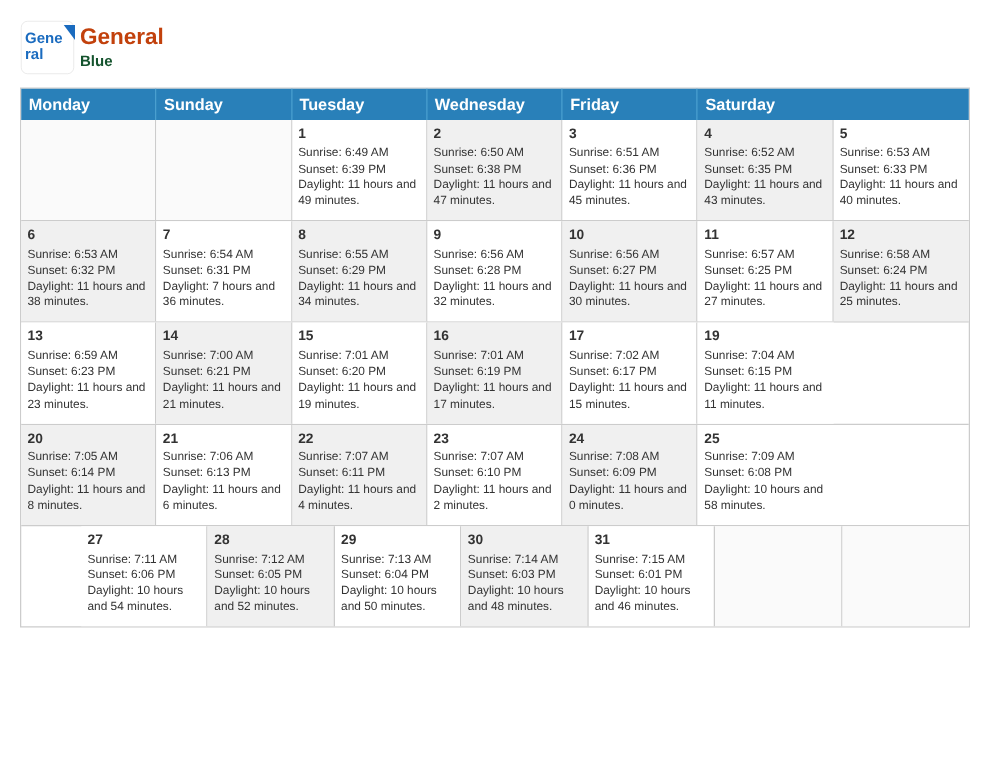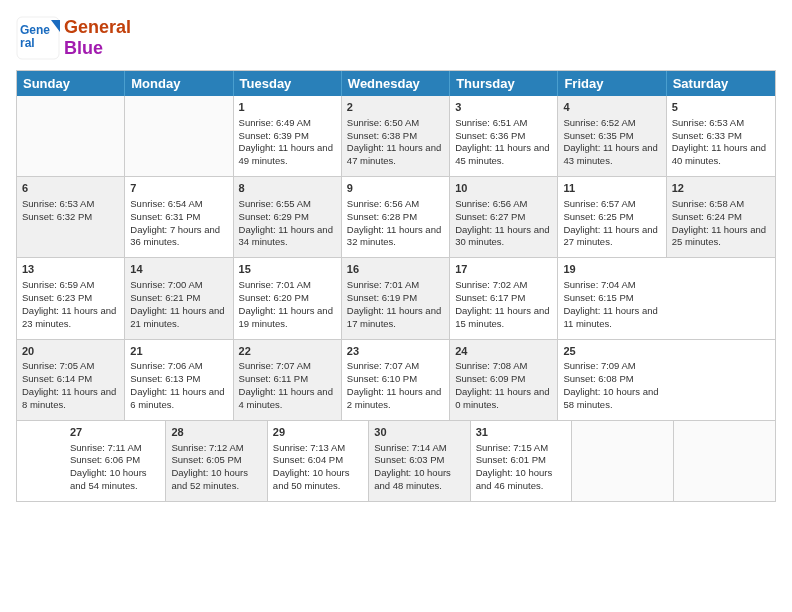--- a/index.html
+++ b/index.html
@@ -100,36 +100,35 @@
   <div class="header">
     <div class="logo">
   <svg width="44" height="44" viewBox="0 0 44 44">
     <rect x="1" y="1" width="42" height="42" rx="5" fill="white" stroke="#ddd" stroke-width="0.5"></rect>
     <text x="4" y="18" font-family="Arial" font-size="12" font-weight="bold" fill="#1a6bbf">Gene</text>
     <text x="4" y="31" font-family="Arial" font-size="12" font-weight="bold" fill="#1a6bbf">ral</text>
     <polygon points="35,4 44,4 44,16" fill="#1a6bbf"></polygon>
   </svg>
   <div>
     <span style="font-size:18px;font-weight:bold;color:#c2410c;">General</span><br>
-    <span style="font-size:18px;font-weight:bold;color:#a21caf;">Blue</span>
+    <span style="font-size:12px;font-weight:bold;color:#14532d;">Blue</span>
   </div>
 </div>
     <div class="title-block">
       <div class="month-title"></div>
       <div class="subtitle"></div>
     </div>
   </div>
 
   <div class="calendar">
     <div class="cal-header">
-    <div class="cal-header-cell">Sunday</div>
-        <div class="cal-header-cell">Monday</div>
+    <div class="cal-header-cell">Monday</div>
+        <div class="cal-header-cell">Sunday</div>
         <div class="cal-header-cell">Tuesday</div>
         <div class="cal-header-cell">Wednesday</div>
-        <div class="cal-header-cell">Thursday</div>
         <div class="cal-header-cell">Friday</div>
         <div class="cal-header-cell">Saturday</div>
       </div>
     <div class="cal-body">
     <div class="cal-row">
           <div class="cal-cell empty"></div>
           <div class="cal-cell empty"></div>
           <div class="cal-cell">
             <span class="day-num">1</span>
             <div>Sunrise: 6:49 AM</div>
@@ -159,20 +158,21 @@
             <div>Sunrise: 6:53 AM</div>
             <div>Sunset: 6:33 PM</div>
             <div>Daylight: 11 hours and 40 minutes.</div>
           </div>
         </div>
         <div class="cal-row">
           <div class="cal-cell shaded">
             <span class="day-num">6</span>
             <div>Sunrise: 6:53 AM</div>
             <div>Sunset: 6:32 PM</div>
+            <div>Daylight: 11 hours and 38 minutes.</div>
           </div>
           <div class="cal-cell">
             <span class="day-num">7</span>
             <div>Sunrise: 6:54 AM</div>
             <div>Sunset: 6:31 PM</div>
             <div>Daylight: 7 hours and 36 minutes.</div>
           </div>
           <div class="cal-cell shaded">
             <span class="day-num">8</span>
             <div>Sunrise: 6:55 AM</div>

